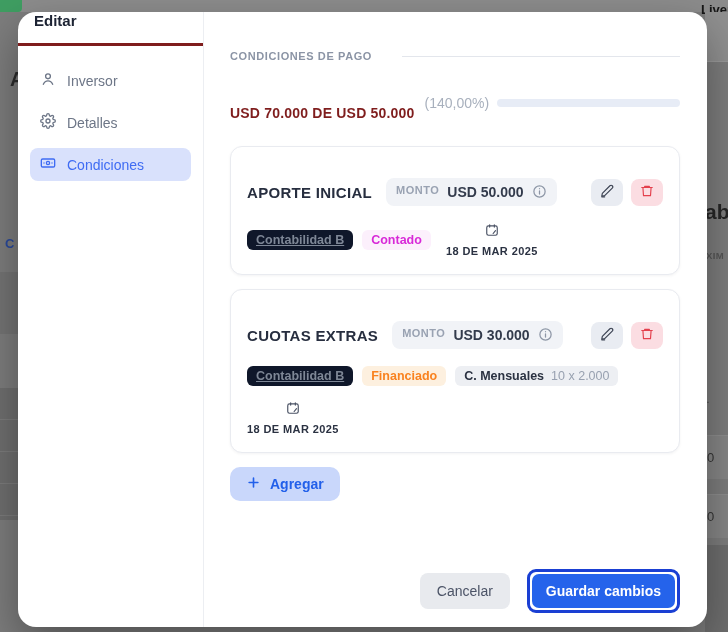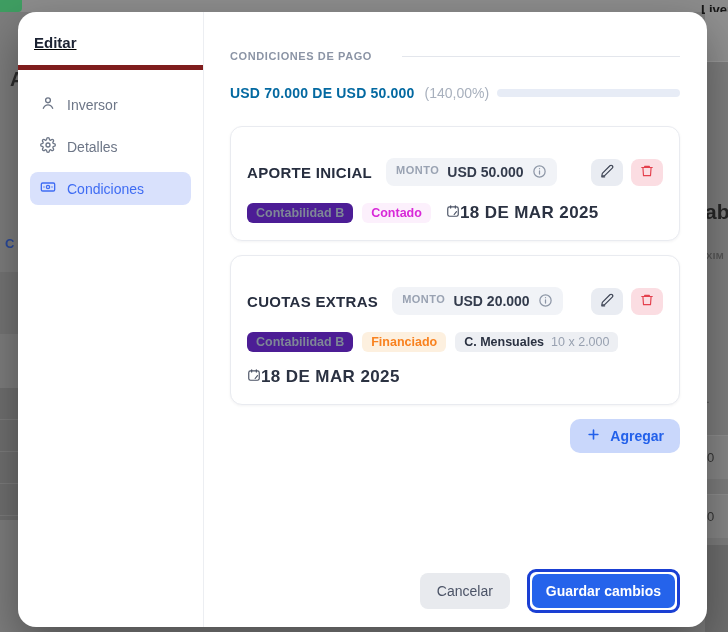--- a/index.html
+++ b/index.html
@@ -23,35 +23,35 @@
   .bd-row { position:absolute; left:705px; width:23px; height:44px; background:#868686; border-top:1px solid #8e8e8e; color:#363636; font-size:13px; display:flex; align-items:center; padding-left:2px; }
   .bd-row1 { top:435px; }
   .bd-row2 { top:494px; }
   .bd-dark-bottom { position:absolute; left:705px; top:545px; width:23px; height:87px; background:#6e6e6e; }
 
   
   .modal { position:absolute; left:18px; top:12px; width:689px; height:615px; background:#fff; border-radius:18px; box-shadow:0 18px 45px rgba(0,0,0,.35); display:flex; overflow:hidden; }
 
   
   .sidebar { width:186px; border-right:1px solid #eceef2; display:flex; flex-direction:column; flex-shrink:0; }
-  .sidebar-header { padding:22px 16px 14px 16px; border-bottom:5px solid #7f1d1d;text-decoration:underline; }
+  .sidebar-header { padding:0 16px 14px 16px; border-bottom:3px solid #7f1d1d; }
   .sidebar-title { font-size:15px; font-weight:600; color:#1c2333; }
   .sidebar-nav { padding:18px 12px;text-align:center; }
   .side-item { display:flex; align-items:center; gap:11px; padding:7px 10px; margin-bottom:9px; border-radius:8px; font-size:14px; color:#6d7687; cursor:pointer; }
   .side-item svg { width:16px; height:16px; flex-shrink:0; }
   .side-item.active { background:#d9e1fc; color:#3f6cf3; font-weight:500; }
 
   
   .main { flex:1; display:flex; flex-direction:column; padding:38px 27px 14px 26px; }
   .section-header { display:flex; align-items:center; gap:30px; }
   .section-title { font-size:11px; font-weight:700; letter-spacing:.6px; color:#8b94a5; white-space:nowrap; }
   .section-line { flex:1; height:1px; background:#e3e6ec; }
 
   .summary { margin-top:23px; display:flex; align-items:center; }
-  .summary-amount { font-size:14px; font-weight:600; color:#0369a1; letter-spacing:.2px; }
+  .summary-amount { font-size:14px; font-weight:600; color:#7f1d1d; letter-spacing:.2px;margin-top:20px; }
   .summary-percent { font-size:14px; font-weight:500; color:#a8b0bd; margin-left:10px; }
   .progress { margin-left:auto; width:183px; height:8px; border-radius:4px; background:#e7ecf6; overflow:hidden; }
   .progress-fill { height:100%; width:100%; border-radius:4px; background:#0b5bff; }
 
   .cards { margin-top:25px; display:flex; flex-direction:column; gap:14px; }
   .card { border:1px solid #e9ebf0; border-radius:12px; padding:15px 16px 17px 16px; box-shadow:0 1px 3px rgba(23,28,40,.05); background:#fff; }
   .card-row { display:flex; align-items:center;margin-top:16px; }
   .card-title { font-size:15px; font-weight:700; color:#272e3f; letter-spacing:.3px; white-space:nowrap; }
   .monto-pill { margin-left:14px; display:flex; gap:8px; background:#f1f3f7; border-radius:8px; padding:6px 10px; }
   .monto-label { font-size:11px; font-weight:700; letter-spacing:.5px; color:#99a2b2; }
@@ -59,32 +59,32 @@
   .info-btn { width:15px; height:15px; color:#8d96a6; cursor:pointer; display:flex; }
   .info-btn svg { width:15px; height:15px; }
   .card-actions { margin-left:auto; display:flex; gap:8px; }
   .icon-btn { width:32px; height:27px; border-radius:8px; border:none; display:flex; align-items:center; justify-content:center; cursor:pointer; }
   .icon-btn svg { width:14px; height:14px; }
   .edit-btn { background:#e9ecf2; color:#3c4353; }
   .delete-btn { background:#fbdde2; color:#e4404d; }
 
   .tags-row { margin-top:17px; display:flex; align-items:center; gap:9px; }
   .tag { padding:3px 9px; border-radius:6px; font-size:12.5px; font-weight:600; white-space:nowrap; }
-  .tag-gray { background:#4c1d95; color:#7e8796; }
+  .tag-gray { background:#0f172a; color:#7e8796;text-decoration:underline; }
   .tag-magenta { background:#fcf0fc; color:#d829d8; }
   .tag-orange { background:#fdf0df; color:#f9821f; }
   .tag-inst { background:#edeff3; display:flex; gap:7px;text-align:right; }
   .tag-inst .inst-label { color:#2b3242; }
   .tag-inst .inst-value { color:#98a1b0; font-weight:500; }
-  .date { display:flex; align-items:center; font-size:17px; font-weight:700; letter-spacing:.4px; color:#2b3242; margin-left:6px; }
+  .date { display:flex; align-items:center; gap:6px; font-size:11px; font-weight:700; letter-spacing:.4px; color:#2b3242; margin-left:6px;flex-direction:column; }
   .date svg { width:14px; height:14px; color:#4a5264; }
   .date-row { margin-top:15px; display:flex; }
   .date-row .date { margin-left:0; }
 
-  .add-row { margin-top:14px; display:flex; justify-content:flex-end; }
+  .add-row { margin-top:14px; display:flex; justify-content:flex-start; }
   .add-btn { display:flex; align-items:center; gap:9px; background:#c9d7fb; color:#2260ea; border:none; border-radius:10px; padding:8px 16px; font-size:14px; font-weight:700; font-family:inherit; cursor:pointer; }
   .add-btn svg { width:15px; height:15px; }
 
   .main-spacer { flex:1; }
   .footer { display:flex; justify-content:flex-end; align-items:center; gap:17px; }
   .cancel-btn { background:#e8eaee; border:none; border-radius:8px; padding:10px 17px; font-size:14px; font-weight:500; color:#4b5366; font-family:inherit; cursor:pointer; }
   .highlight-ring { border:3px solid #1a3fd3; border-radius:9px; padding:2px; }
   .save-btn { background:#2563eb; border:none; border-radius:7px; padding:9px 14px; font-size:14px; font-weight:600; color:#fff; font-family:inherit; cursor:pointer; }
 </style>
 </head>
@@ -206,21 +206,21 @@
             <span>18 DE MAR 2025</span>
           </span>
         </div>
       </div>
 
       <div class="card">
         <div class="card-row">
           <span class="card-title">CUOTAS EXTRAS</span>
           <span class="monto-pill">
             <span class="monto-label">MONTO</span>
-            <span class="monto-value">USD 20.000</span>
+            <span class="monto-value">USD 30.000</span>
             <span class="info-btn">
               <svg viewBox="0 0 24 24" fill="none" stroke="currentColor" stroke-width="2" stroke-linecap="round">
                   <circle cx="12" cy="12" r="9"></circle>
                   <path d="M12 11v5"></path>
                   <path d="M12 7.5h.01"></path>
                 </svg>
             </span>
           </span>
           <span class="card-actions">
             <button class="icon-btn edit-btn">

